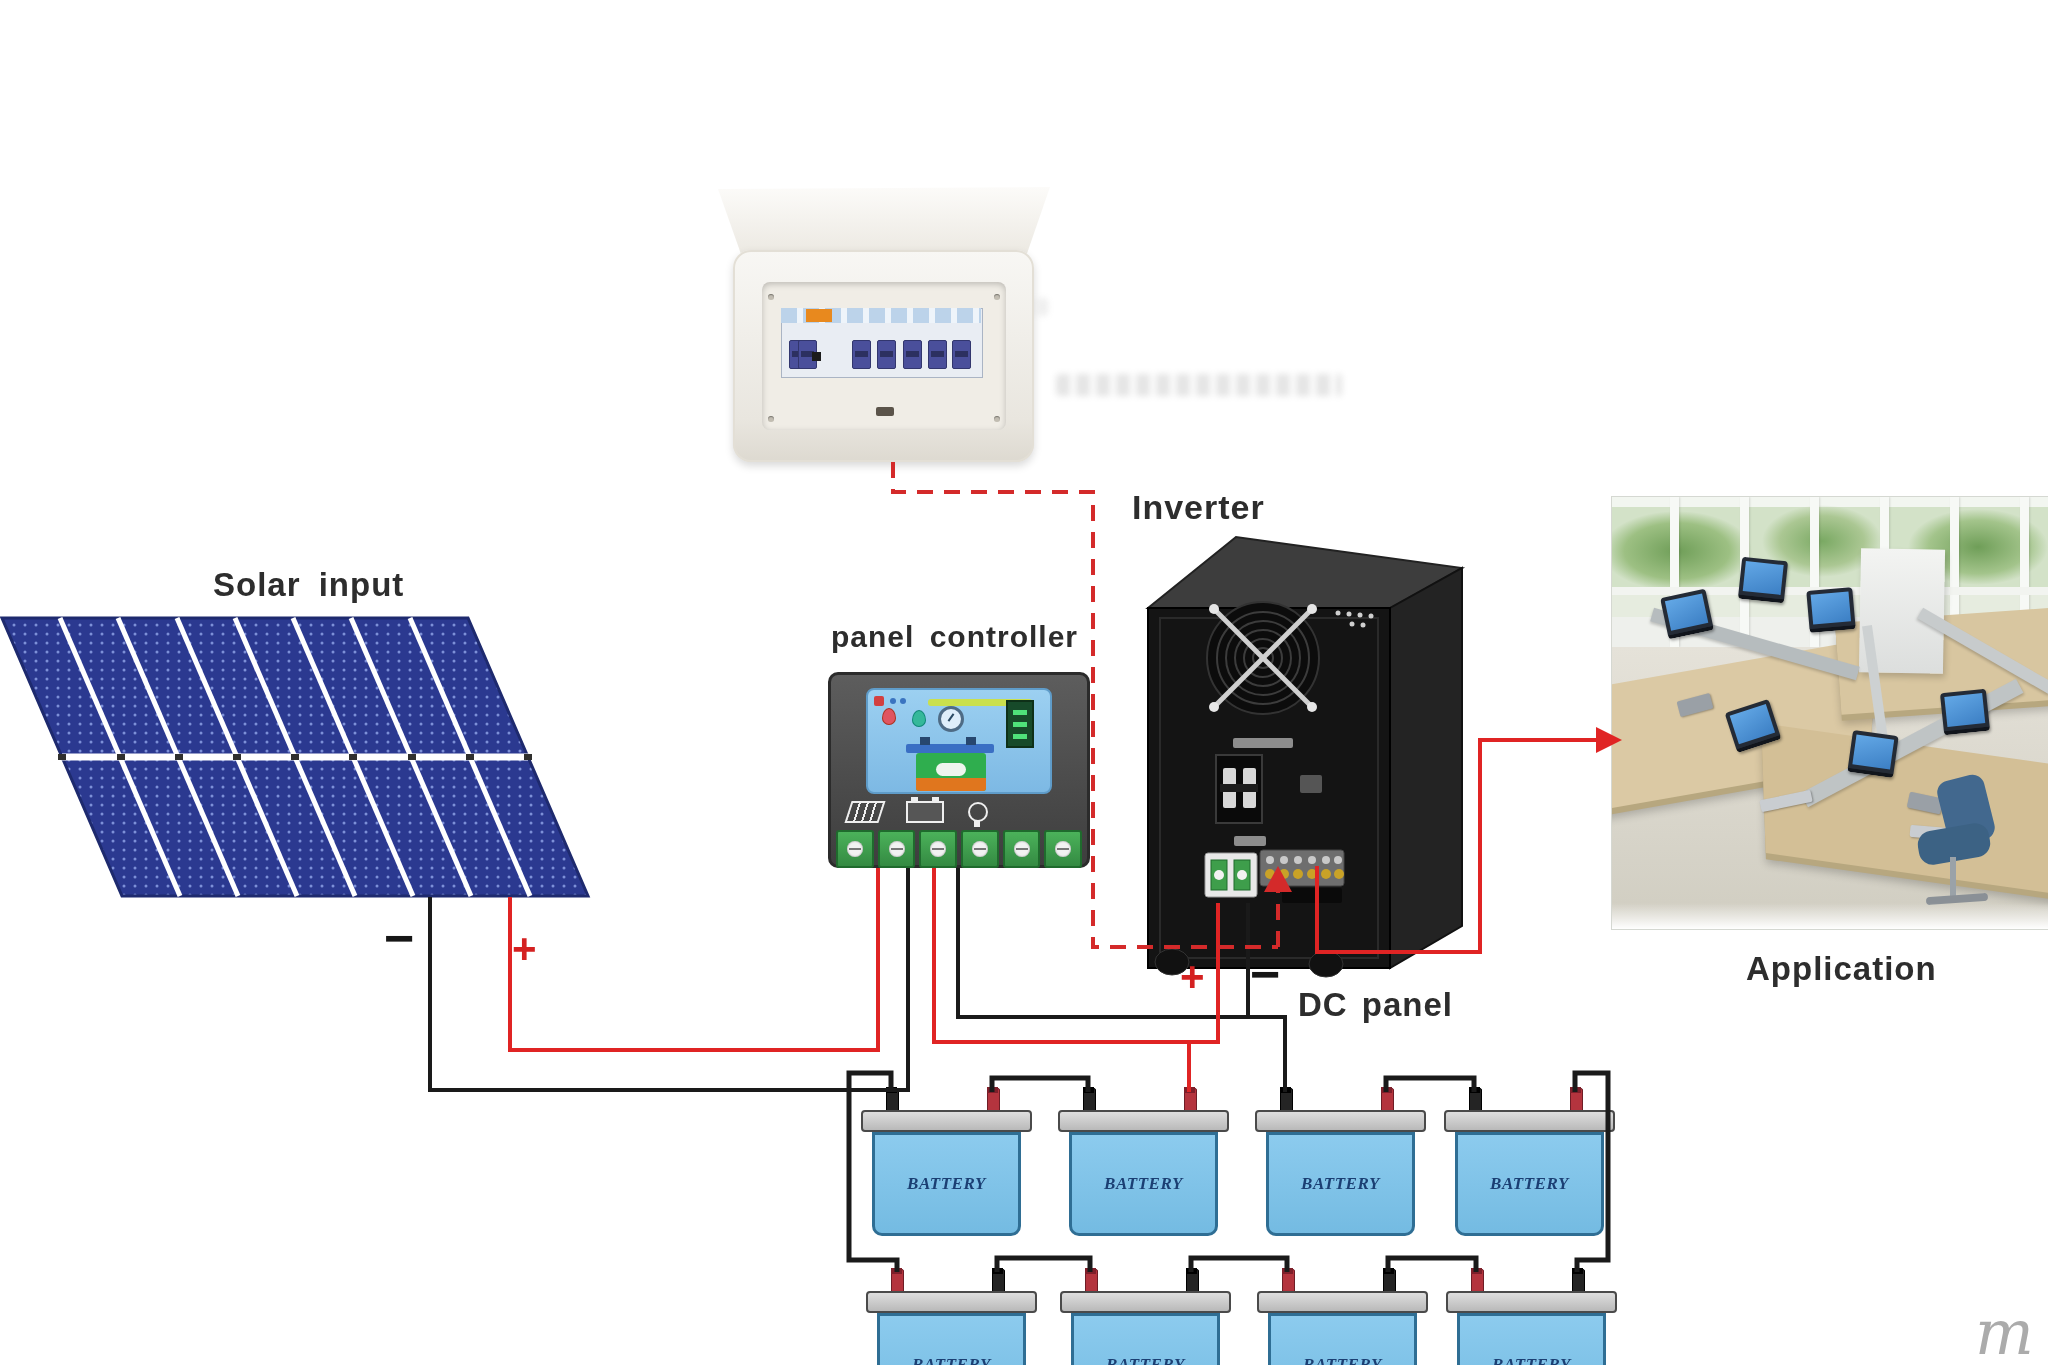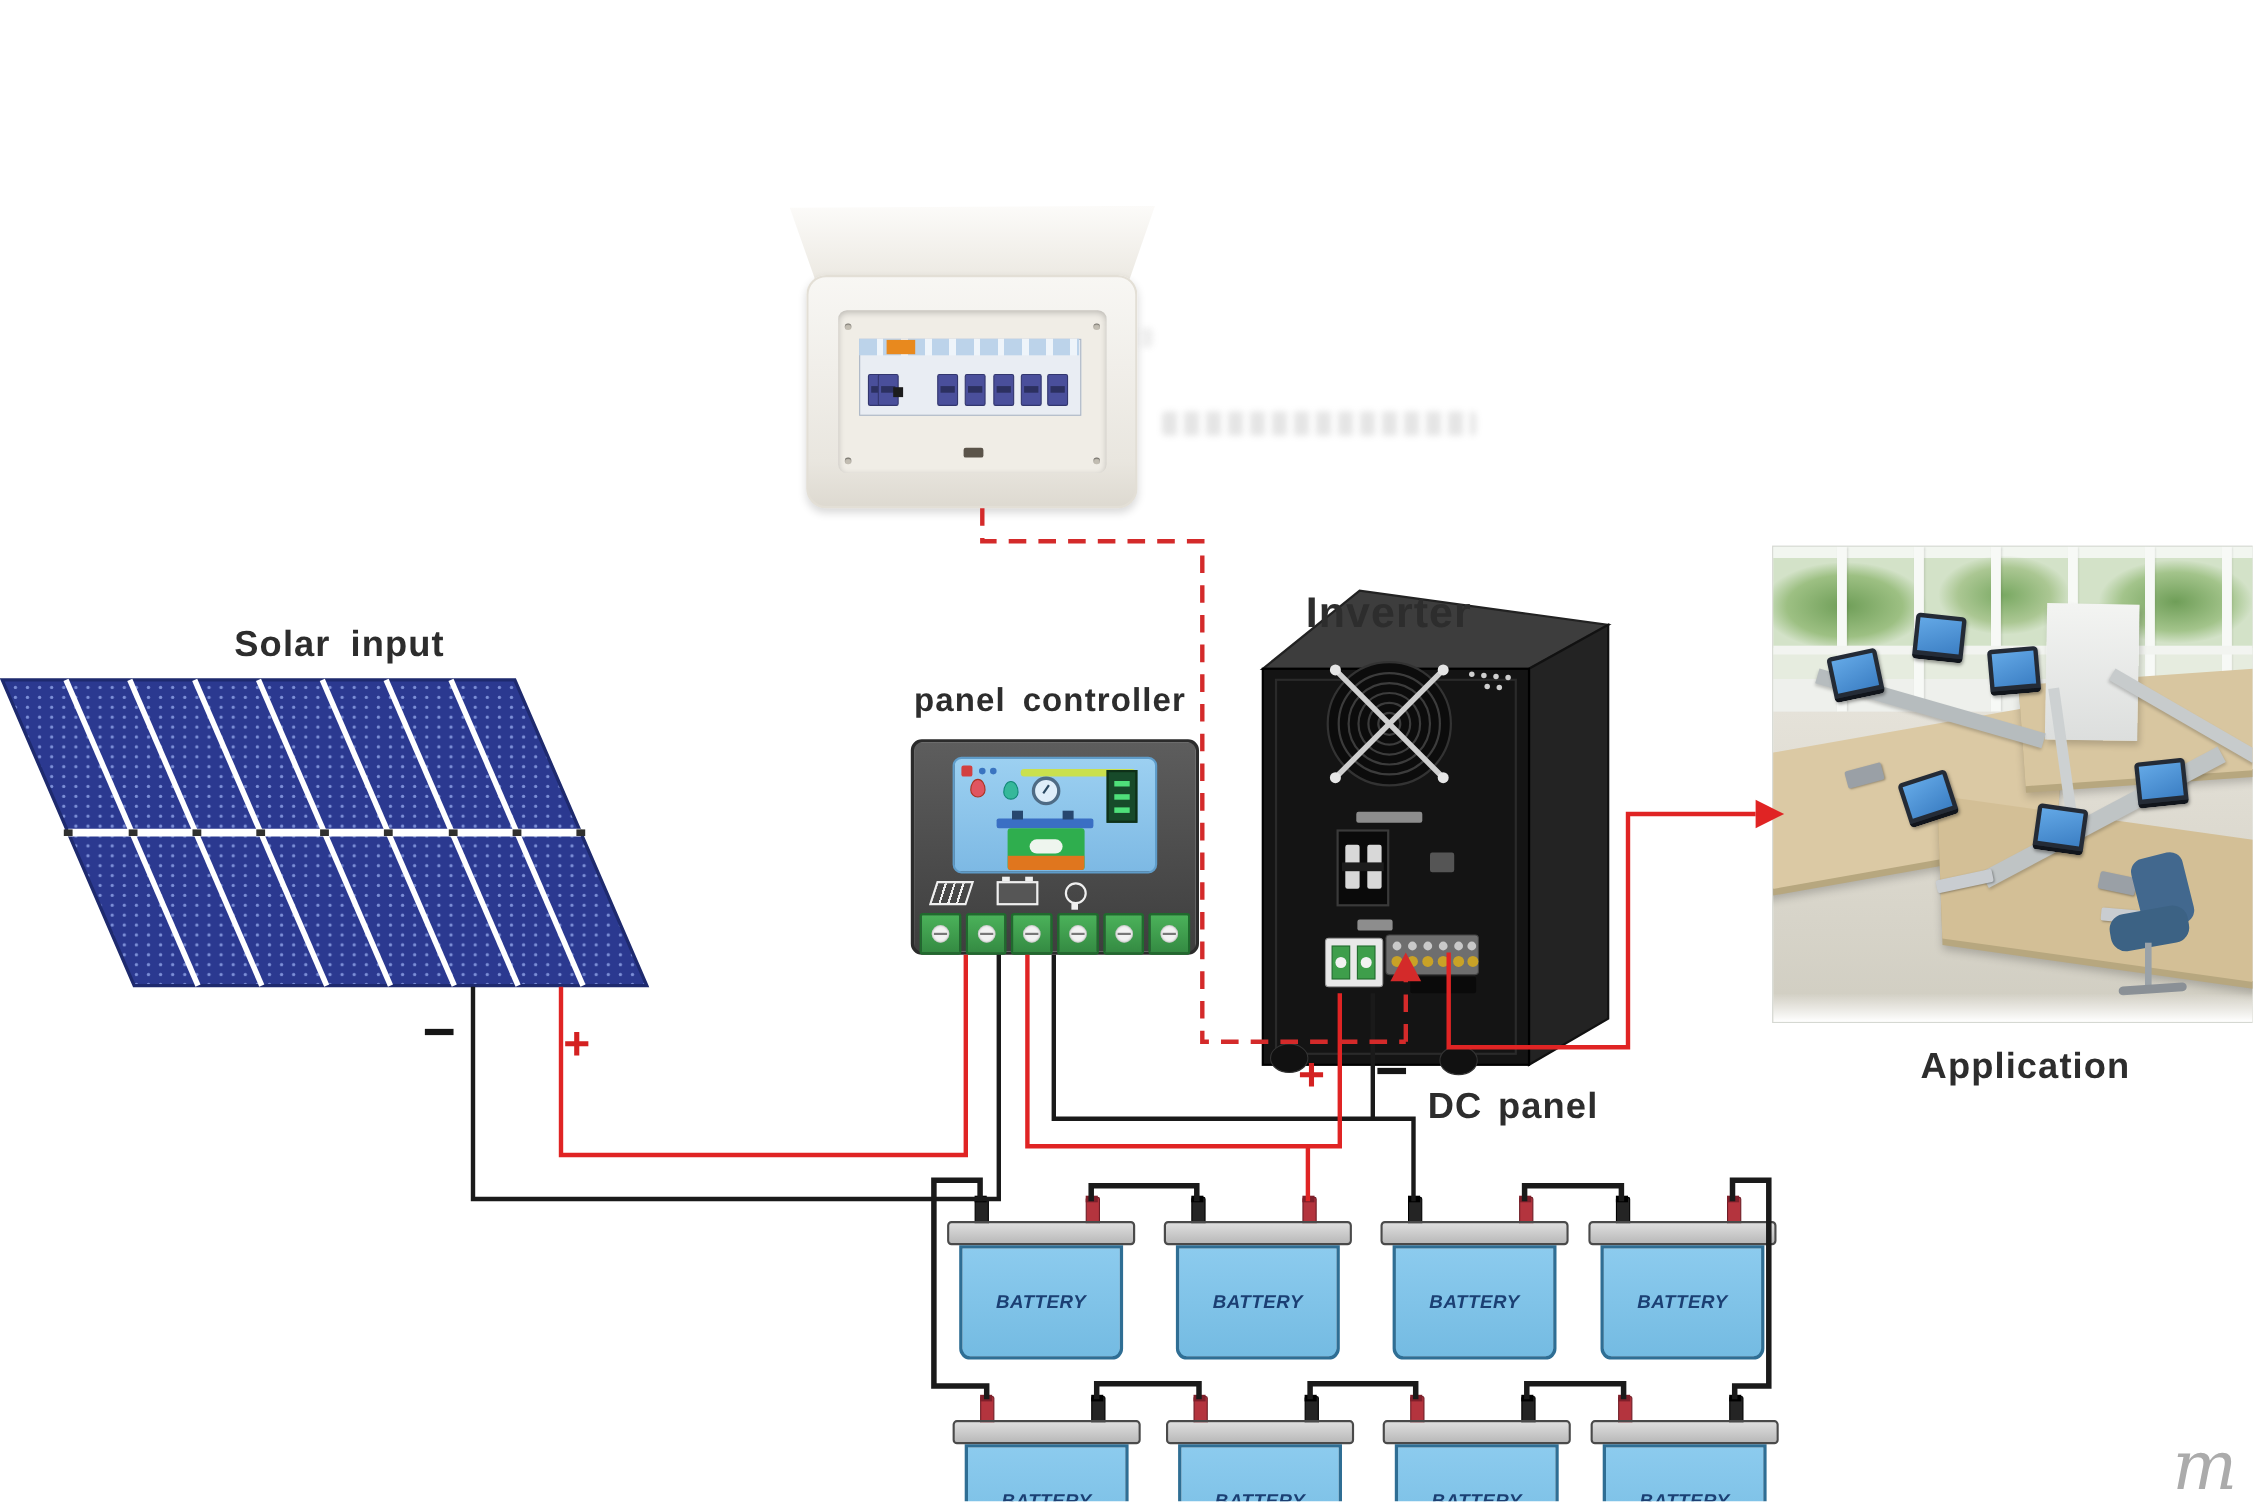--- a/index.html
+++ b/index.html
@@ -3,21 +3,21 @@
 <meta charset="utf-8">
 <style>
   html,body{margin:0;padding:0;background:#ffffff;}
   .canvas{position:relative;width:2048px;height:1365px;background:#ffffff;overflow:hidden;
           font-family:"Liberation Sans",sans-serif;}
   .abs{position:absolute;}
   
   .diagram-label{position:absolute;color:#2d2d2d;font-weight:600;letter-spacing:1px;white-space:nowrap;}
   .lbl-solar-panel{left:213px;top:566px;font-size:33px;word-spacing:8px;}
   .lbl-solar-controller{left:831px;top:620px;font-size:30px;word-spacing:6px;}
-  .lbl-inverter{left:1187px;top:488px;font-size:39px;margin-top:48px;}
+  .lbl-inverter{left:1132px;top:488px;font-size:34px;}
   .lbl-city-power{left:1062px;top:330px;font-size:33px;}
   .lbl-dc-input{left:1298px;top:986px;font-size:33px;word-spacing:4px;}
   .lbl-application{left:1746px;top:950px;font-size:33px;}
   .sym{position:absolute;font-weight:bold;line-height:1;}
   .sym-red{color:#d42121;}
   .sym-black{color:#161616;}
   .sym-panel-minus{left:384px;top:912px;font-size:52px;}
   .sym-panel-plus{left:512px;top:928px;font-size:42px;}
   .sym-dc-plus{left:1180px;top:956px;font-size:42px;}
   .sym-dc-minus{left:1250px;top:948px;font-size:52px;}
@@ -129,21 +129,21 @@
   .mon .scr{position:absolute;left:4px;top:4px;right:4px;bottom:4px;
      background:linear-gradient(160deg,#63a8e6,#3c7fc4);}
   .ph{position:absolute;width:34px;height:16px;background:#9aa0a6;border-radius:2px;box-shadow:1px 1px 2px rgba(0,0,0,.3);}
   .kb{position:absolute;width:52px;height:12px;background:#c9cdd1;border-radius:2px;box-shadow:1px 1px 2px rgba(0,0,0,.3);}
   .chair-back{position:absolute;left:330px;top:280px;width:48px;height:66px;background:#42688e;border-radius:12px;transform:rotate(-14deg);}
   .chair-seat{position:absolute;left:306px;top:330px;width:72px;height:34px;background:#3c6284;border-radius:14px;transform:rotate(-10deg);}
   .chair-post{position:absolute;left:338px;top:360px;width:6px;height:42px;background:#9aa2a8;}
   .chair-base{position:absolute;left:314px;top:398px;width:62px;height:8px;background:#8a9096;border-radius:4px;transform:rotate(-4deg);}
   .app-fade{position:absolute;left:0;bottom:0;width:100%;height:26px;background:linear-gradient(transparent,#ffffff);}
   
-  .component{z-index:10;}
+  .component{z-index:10;font-family:Liberation Serif, serif;}
   #vector-layer{position:absolute;left:0;top:0;z-index:50;pointer-events:none;}
   .toplabel{z-index:60;}
 </style>
 </head>
 <body>
 
 <div class="canvas">
 
   <div class="abs component bb-lid"></div>
   <div class="abs component bb-lip"></div>

